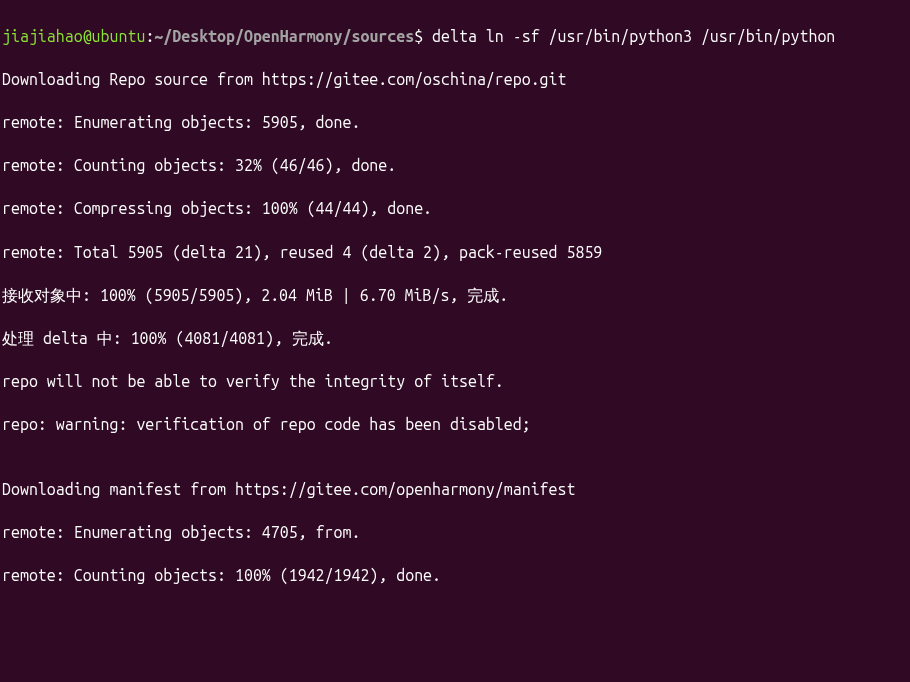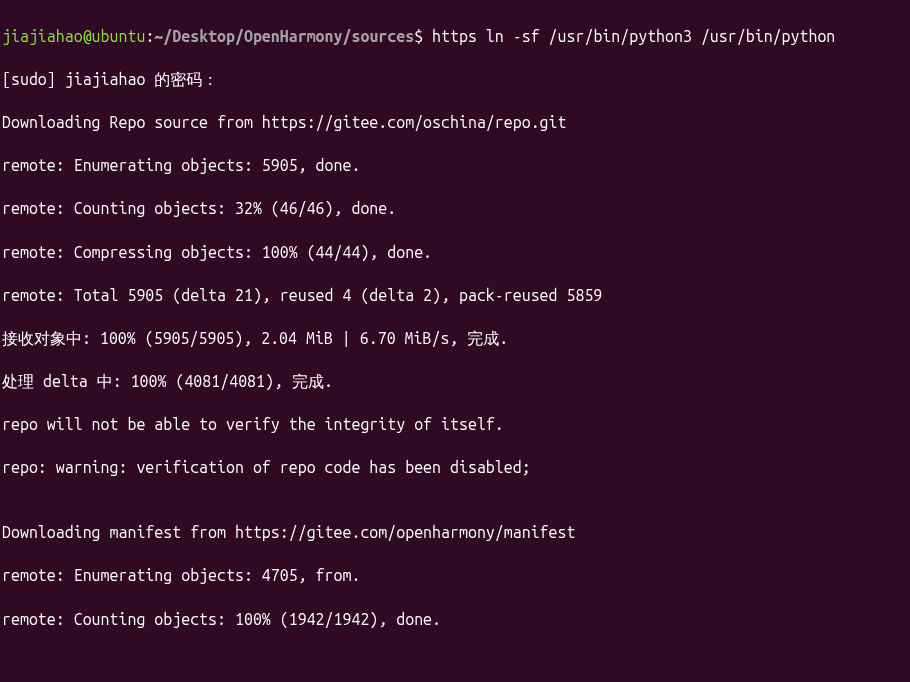--- a/index.html
+++ b/index.html
@@ -22,22 +22,21 @@
   .user { color: #8ae234; font-weight: normal; }
   .path { color: #a3a3a3; font-weight: bold; }
   .white { color: #ffffff; }
   .cmd { color: #ffffff; }
   .row { display:block; }
 </style>
 </head>
 <body>
 
 <div class="term">
-<span class="row"><span class="user">jiajiahao@ubuntu</span><span class="white">:</span><span class="path">~/Desktop/OpenHarmony/sources</span><span class="white">$ </span><span class="cmd">https ln -sf /usr/bin/python3 /usr/bin/python</span></span>
-<span class="row">[sudo] jiajiahao 的密码：</span>
+<span class="row"><span class="user">jiajiahao@ubuntu</span><span class="white">:</span><span class="path">~/Desktop/OpenHarmony/sources</span><span class="white">$ </span><span class="cmd">delta ln -sf /usr/bin/python3 /usr/bin/python</span></span>
 <span class="row">Downloading Repo source from https://gitee.com/oschina/repo.git</span>
 <span class="row">remote: Enumerating objects: 5905, done.</span>
 <span class="row">remote: Counting objects: 32% (46/46), done.</span>
 <span class="row">remote: Compressing objects: 100% (44/44), done.</span>
 <span class="row">remote: Total 5905 (delta 21), reused 4 (delta 2), pack-reused 5859</span>
 <span class="row">接收对象中: 100% (5905/5905), 2.04 MiB | 6.70 MiB/s, 完成.</span>
 <span class="row">处理 delta 中: 100% (4081/4081), 完成.</span>
 <span class="row">repo will not be able to verify the integrity of itself.</span>
 <span class="row">repo: warning: verification of repo code has been disabled;</span>
 <span class="row"></span>

